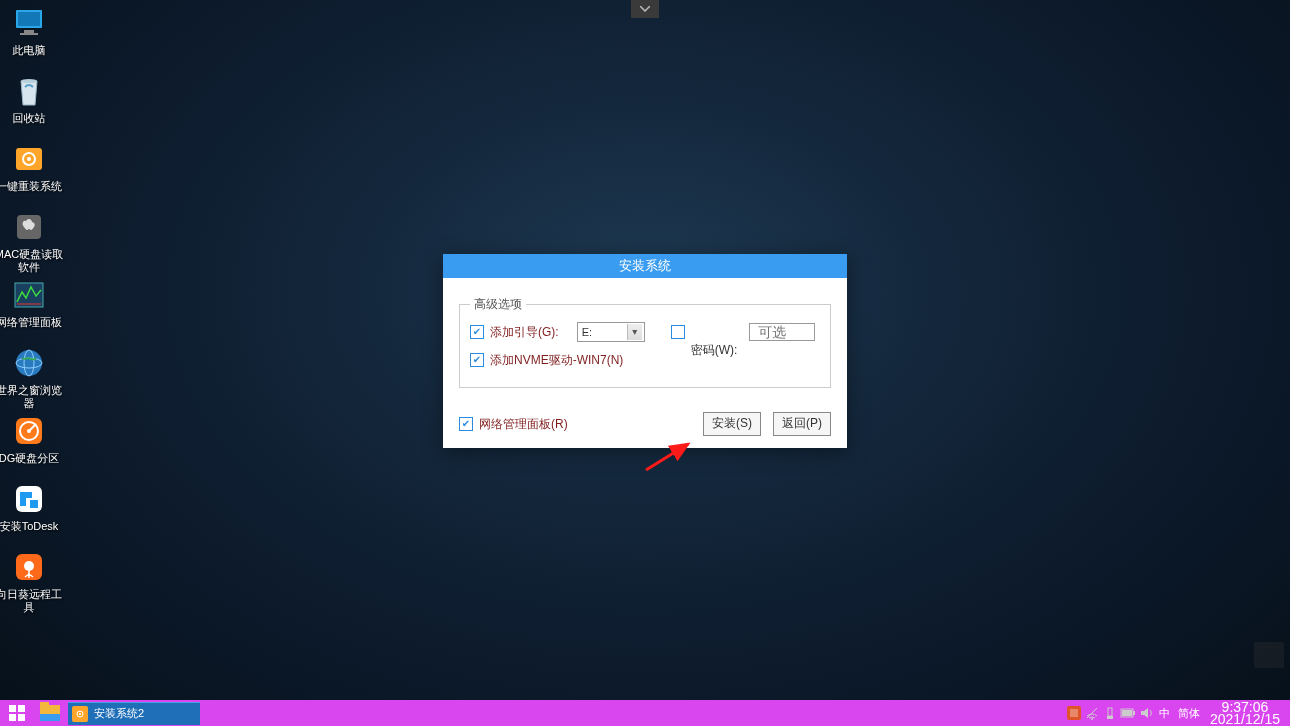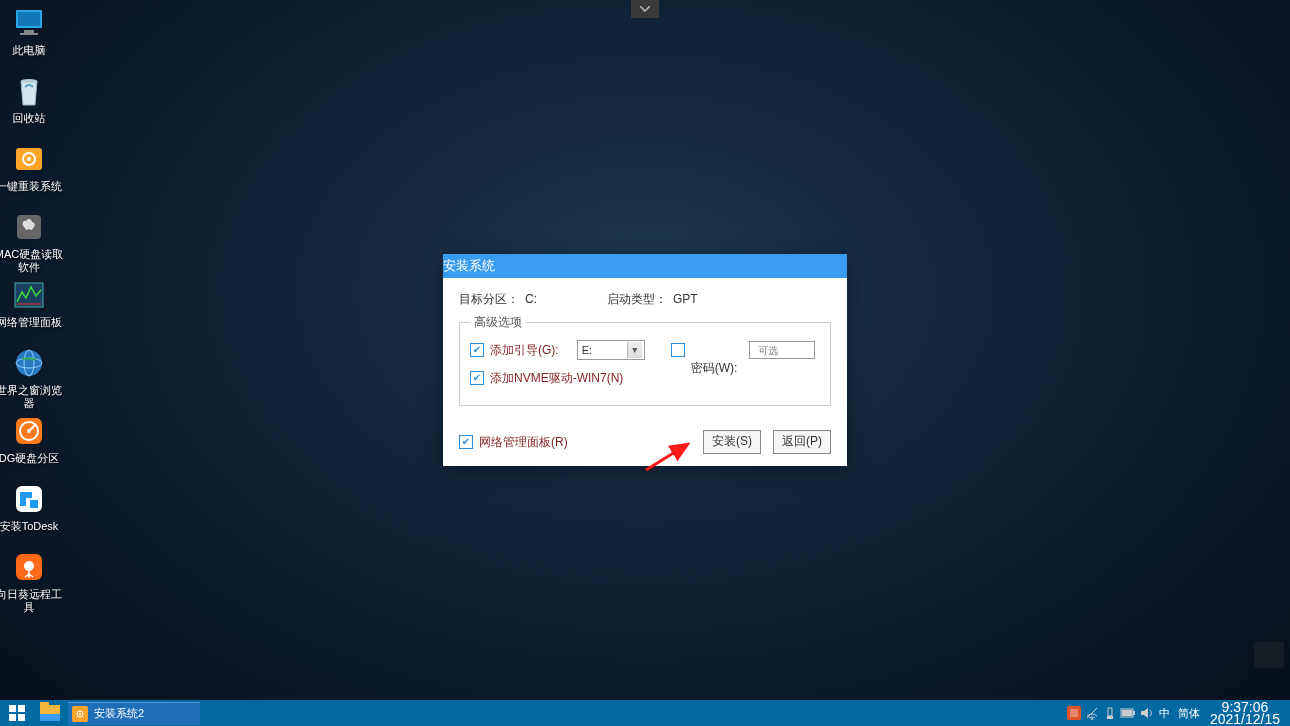--- a/index.html
+++ b/index.html
@@ -64,20 +64,21 @@
   left: 443px;
   width: 404px;
   background: #fff;
   box-shadow: 0 4px 20px rgba(0,0,0,0.4);
   font-size: 12px;
   color: #333;
 }
 .dialog-title {
   background: #3a9cf0;
   color: #fff;
+  text-align: center;
   height: 24px;
   line-height: 24px;
   font-size: 13px;
 }
 .dialog-body {
   padding: 12px 16px 12px 16px;
 }
 .row {
   display: flex;
   align-items: center;
@@ -148,24 +149,23 @@
   width: 14px;
   text-align: center;
   height: 16px;
   line-height: 16px;
   border-left: 1px solid #bbb;
 }
 .textbox {
   border: 1px solid #999;
   height: 16px;
   width: 48px;
-  font-size: 10px;
+  font-size: 14px;
   padding: 0 8px;
   color: #aaa;
-  font-family: Liberation Serif, serif;
 }
 .dialog-footer {
   display: flex;
   align-items: center;
   padding: 4px 16px 12px 16px;
 }
 .btn {
   border: 1px solid #888;
   background: #f6f6f6;
   height: 22px;
@@ -195,21 +195,21 @@
   height: 26px;
   background: rgba(50,50,50,0.35);
   border-radius: 2px;
 }
 
 
 .taskbar {
   position: absolute;
   left: 0; right: 0; bottom: 0;
   height: 26px;
-  background: #0369a1;
+  background: #d946ef;
   display: flex;
   align-items: center;
   color: #fff;
   font-size: 11px;
 }
 .taskbar .start {
   width: 34px; height: 26px;
   display: flex; align-items: center; justify-content: center;
 }
 .taskbar .tb-btn {
@@ -398,27 +398,20 @@
         <circle cx="15" cy="14" r="5" fill="#fff"></circle>
         <path d="M15 19 L15 26 M15 22 L11 25 M15 22 L19 25" stroke="#fff" stroke-width="1.5" fill="none"></path>
       </svg>
     </div>
     <div class="label">向日葵远程工具</div>
   </div>
 
   <div class="dialog">
     <div class="dialog-title">安装系统</div>
     <div class="dialog-body">
-      <div class="row">
-        <span class="lbl">目标分区：</span>
-        <span class="val">C:</span>
-        <span style="width:70px"></span>
-        <span class="lbl">启动类型：</span>
-        <span class="val">GPT</span>
-      </div>
 
       <fieldset class="adv">
         <legend>高级选项</legend>
         <div class="adv-row">
           <span class="chk">✔</span>
           <span class="chk-label">添加引导(G):</span>
           <span style="width:6px"></span>
           <div class="combo">
             <span>E:</span>
           </div>

